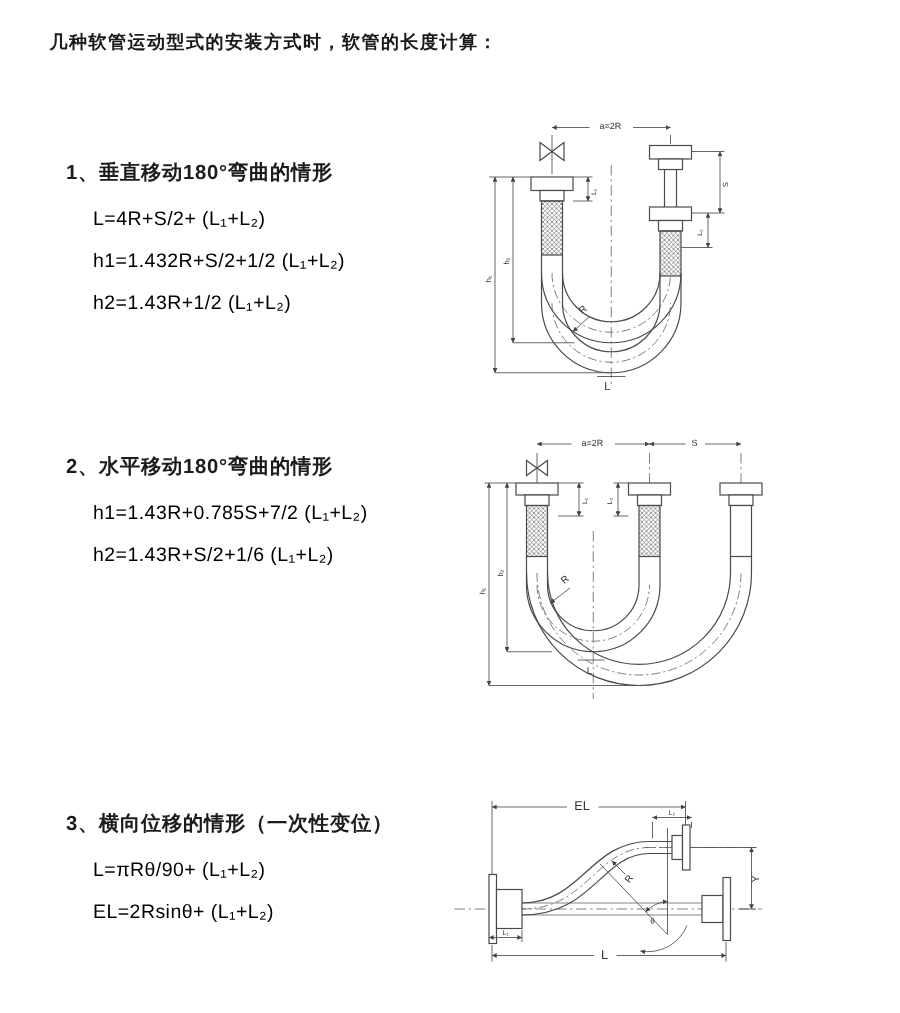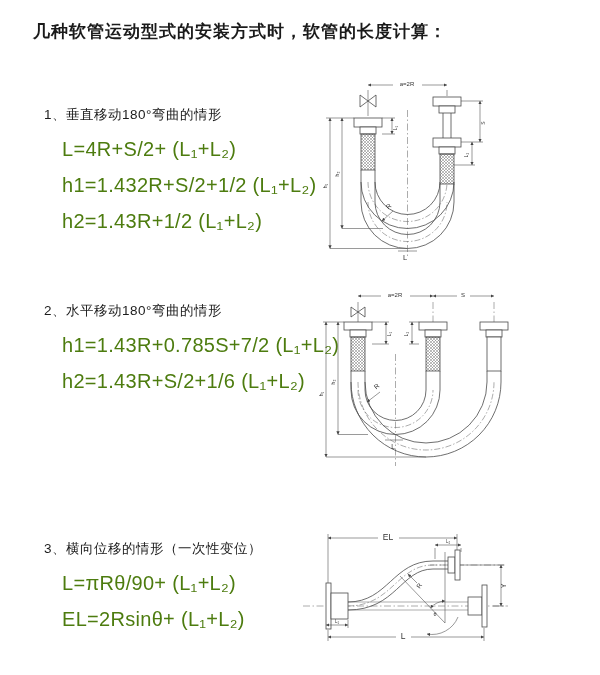--- a/index.html
+++ b/index.html
@@ -1,26 +1,26 @@
 <!DOCTYPE html>
 <html><head>
 <meta charset="utf-8">
 <style>
   html,body{margin:0;padding:0;background:#fff;}
   #page{
     position:relative;width:600px;height:675px;background:#ffffff;overflow:hidden;
     font-family:"Liberation Sans","DejaVu Sans",sans-serif;color:#1c1c1c;
   }
   .title{
-    position:absolute;left:33px;top:20px;font-size:17px;font-weight:bold;
+    position:absolute;left:33px;top:20px;font-size:12px;font-weight:bold;
     letter-spacing:1px;color:#1a1a1a;
   }
   .section{position:absolute;left:44px;}
-  .section .heading{font-size:13.5px;font-weight:normal;letter-spacing:.5px;margin:0 0 14px 0;}
-  .section .formula{font-size:20px;font-weight:500;margin:0 0 13px 18px;letter-spacing:.3px;color:#4d7c0f;}
+  .section .heading{font-size:13.5px;font-weight:bold;letter-spacing:.5px;margin:0 0 14px 0;}
+  .section .formula{font-size:13px;font-weight:500;margin:0 0 13px 18px;letter-spacing:.3px;color:#000000;}
   #sec1{top:106px;}
   #sec2{top:302px;}
   #sec3{top:540px;}
   .diagram{position:absolute;}
   #dia1{left:308px;top:70px;}
   #dia2{left:308px;top:282px;}
   #dia3{left:298px;top:522px;}
   svg{display:block;}
   svg text{fill:#333;font-family:"Liberation Sans","DejaVu Sans",sans-serif;}
   .draw{stroke:#4a4a4a;stroke-width:.8;fill:none;}

